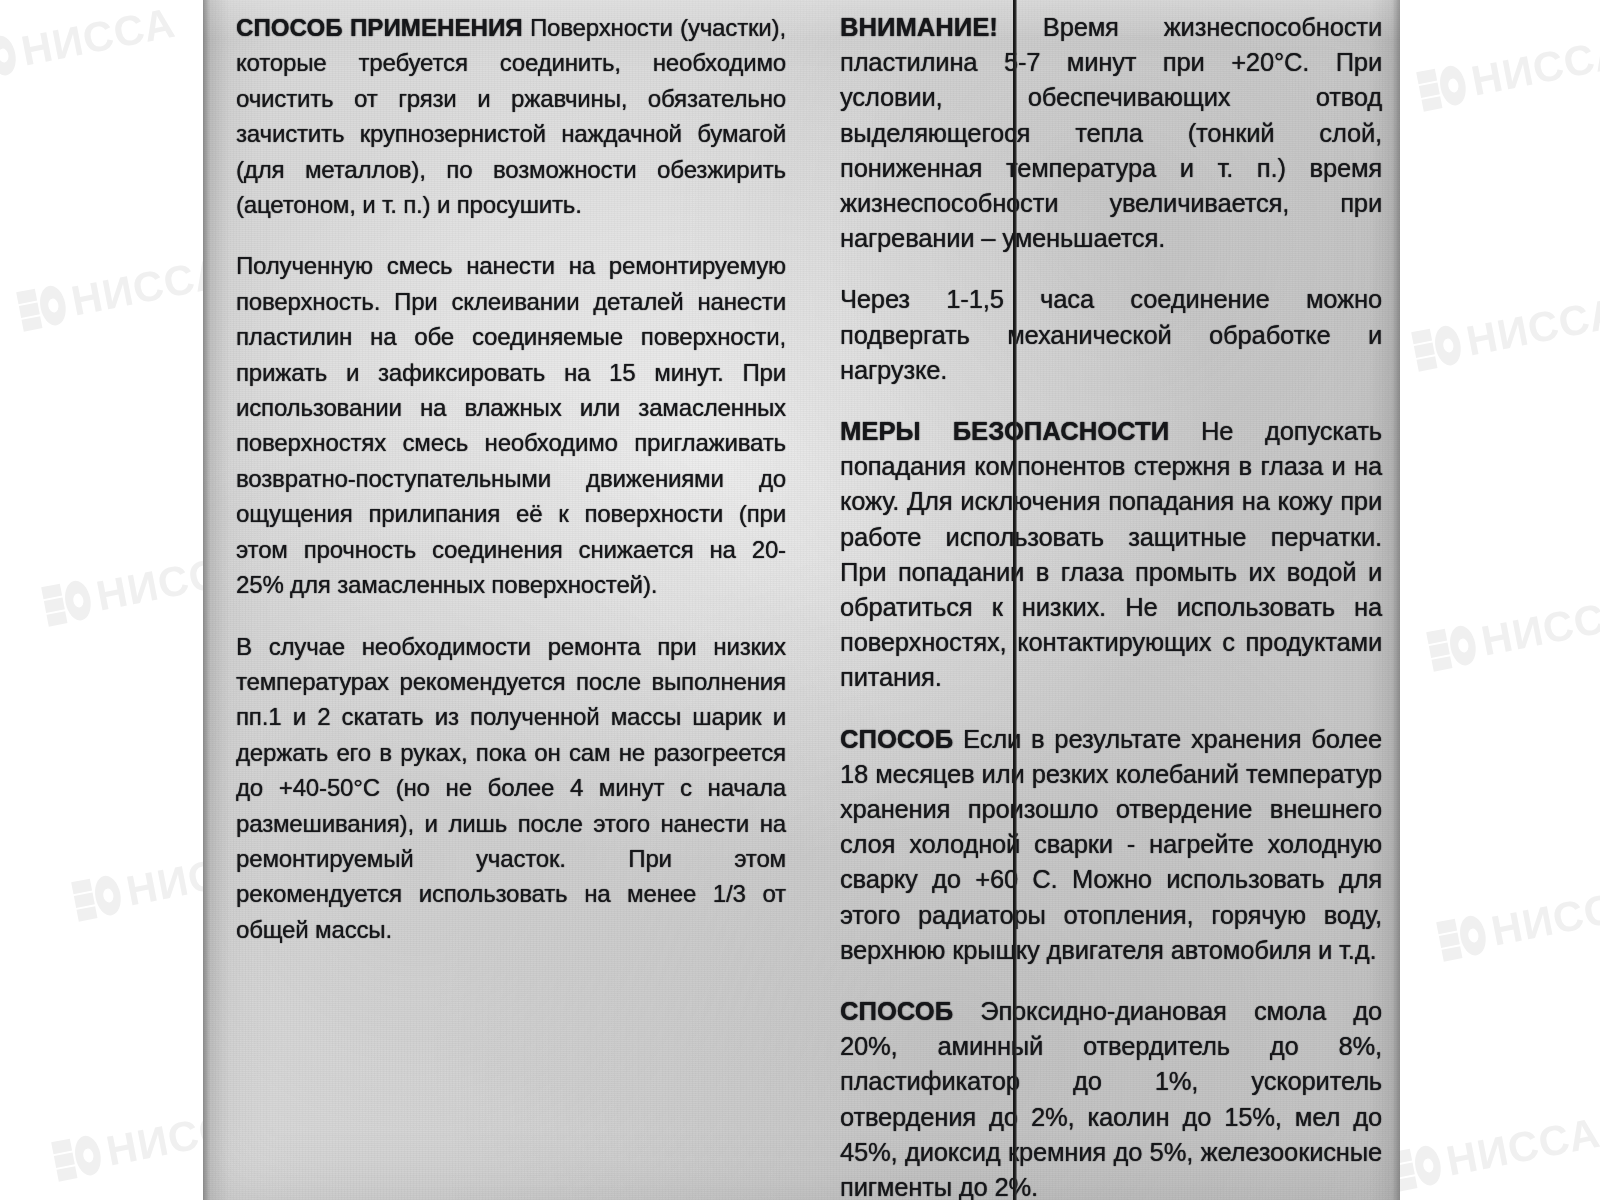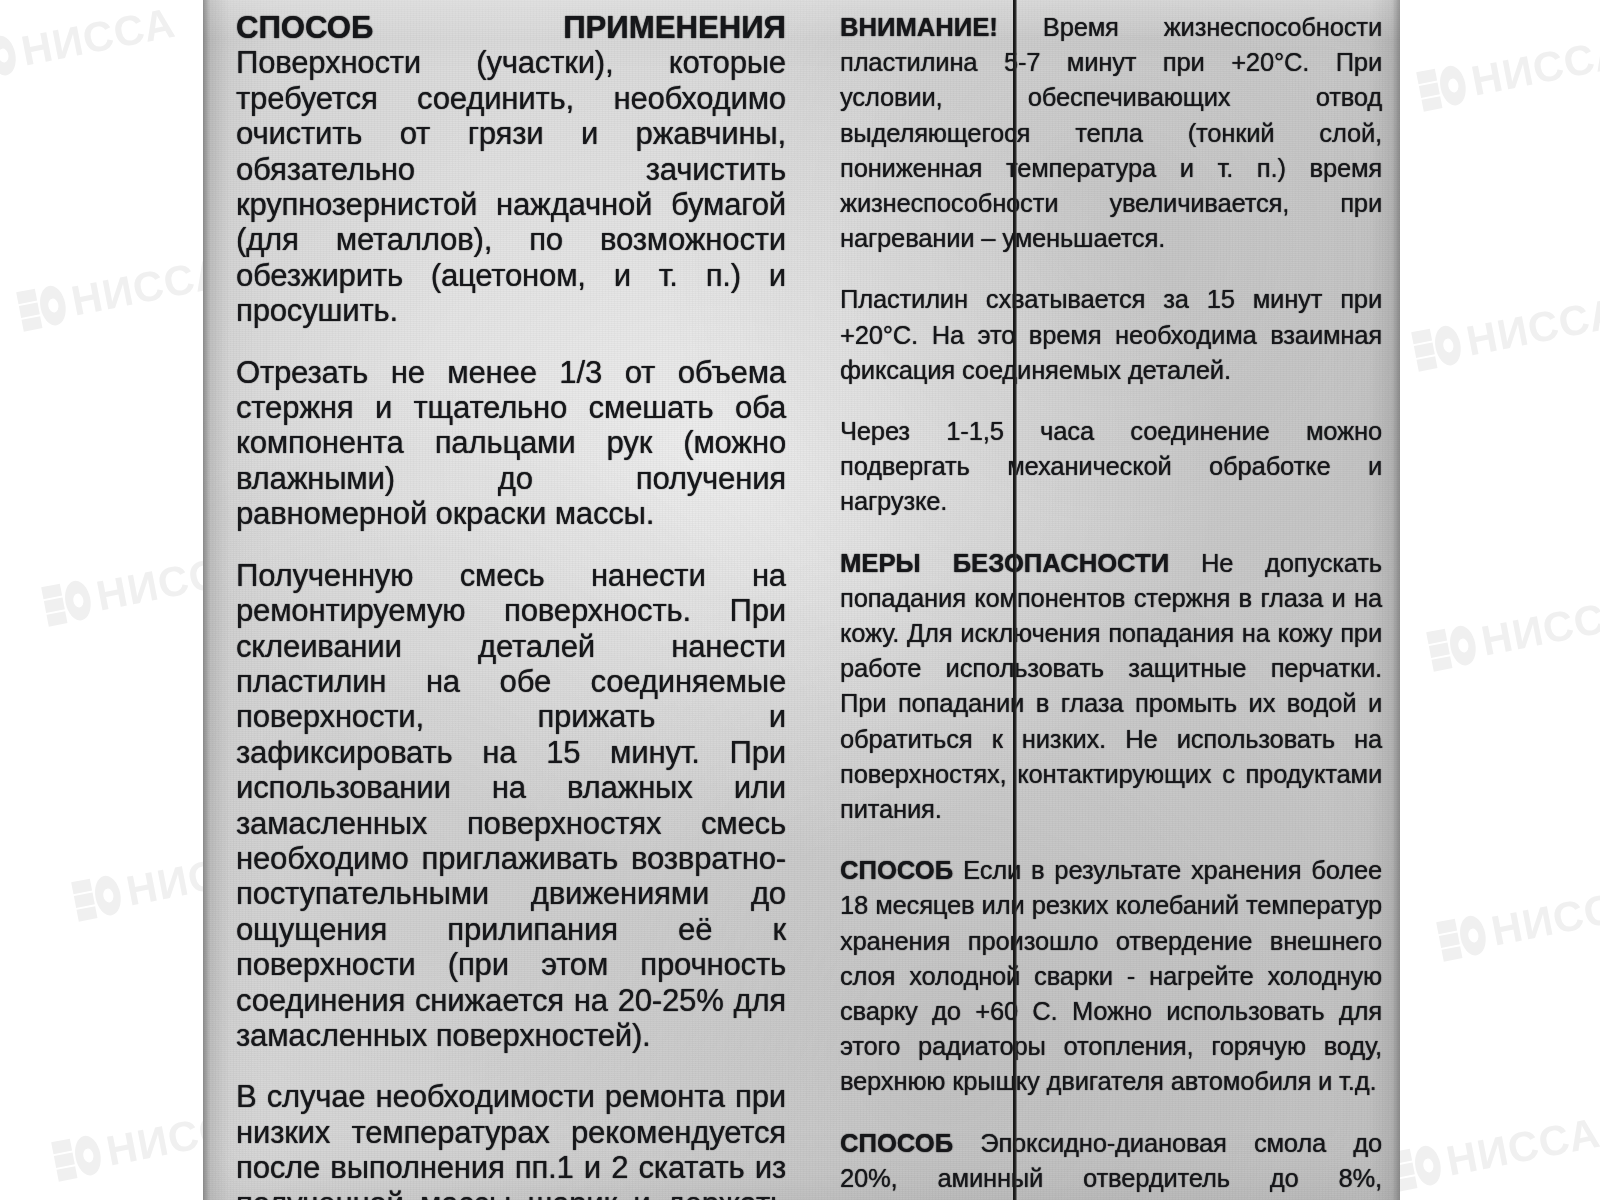--- a/index.html
+++ b/index.html
@@ -129,21 +129,21 @@
     top: 0;
     width: 4px;
     height: 1200px;
     z-index: 4;
     background: linear-gradient(90deg, #111 0%, #1d1d1d 45%, #333 70%, rgba(90,90,90,0.25) 100%);
   }
 
   p.para {
     margin: 0 0 26px 0;
     color: #16171a;
-    font-size: 31px;
+    font-size: 24px;
     line-height: 35.4px;
     text-align: justify;
     text-justify: inter-word;
     font-weight: 500;
     letter-spacing: -0.15px;
     text-shadow: 0 0 1.1px rgba(20,20,20,0.85), 0.4px 0.3px 0.8px rgba(40,40,40,0.35);
   }
   p.para:last-child { margin-bottom: 0; }
   p.para b.heading {
     font-weight: 800;
@@ -264,29 +264,27 @@
   </div>
 </div>
 
 <div id="paper">
   <div id="column-divider"></div>
 
   <div id="columns">
 
     <div class="column" id="left-column">
       <p class="para"><b class="heading">СПОСОБ ПРИМЕНЕНИЯ</b><span> Поверхности (участки), которые требуется соединить, необходимо очистить от грязи и ржавчины, обязательно зачистить крупнозернистой наждачной бумагой (для металлов), по возможности обезжирить (ацетоном, и т. п.) и просушить.</span></p>
-      <p class="para"><span>Отрезать не менее 1/3 от объема стержня и тщательно смешать оба компонента пальцами рук (можно влажными) до получения равномерной окраски массы.</span></p>
       <p class="para"><span>Полученную смесь нанести на ремонтируемую поверхность. При склеивании деталей нанести пластилин на обе соединяемые поверхности, прижать и зафиксировать на 15 минут. При использовании на влажных или замасленных поверхностях смесь необходимо приглаживать возвратно-поступательными движениями до ощущения прилипания её к поверхности (при этом прочность соединения снижается на 20-25% для замасленных поверхностей).</span></p>
       <p class="para"><span>В случае необходимости ремонта при низких температурах рекомендуется после выполнения пп.1 и 2 скатать из полученной массы шарик и держать его в руках, пока он сам не разогреется до +40-50°С (но не более 4 минут с начала размешивания), и лишь после этого нанести на ремонтируемый участок. При этом рекомендуется использовать на менее 1/3 от общей массы.</span></p>
 
     </div>
 
     <div class="column" id="right-column">
       <p class="para"><b class="heading">ВНИМАНИЕ!</b><span> Время жизнеспособности пластилина 5-7 минут при +20°С. При условии, обеспечивающих отвод выделяющегося тепла (тонкий слой, пониженная температура и т. п.) время жизнеспособности увеличивается, при нагревании – уменьшается.</span></p>
-      <p class="para"><span>Пластилин схватывается за 15 минут при +20°С. На это время необходима взаимная фиксация соединяемых деталей.</span></p>
       <p class="para"><span>Через 1-1,5 часа соединение можно подвергать механической обработке и нагрузке.</span></p>
       <p class="para"><b class="heading">МЕРЫ БЕЗОПАСНОСТИ</b><span> Не допускать попадания компонентов стержня в глаза и на кожу. Для исключения попадания на кожу при работе использовать защитные перчатки. При попадании в глаза промыть их водой и обратиться к низких. Не использовать на поверхностях, контактирующих с продуктами питания.</span></p>
       <p class="para"><b class="heading">СПОСОБ</b><span> Если в результате хранения более 18 месяцев или резких колебаний температур хранения произошло отвердение внешнего слоя холодной сварки - нагрейте холодную сварку до +60 С. Можно использовать для этого радиаторы отопления, горячую воду, верхнюю крышку двигателя автомобиля и т.д.</span></p>
       <p class="para"><b class="heading">СПОСОБ</b><span> Эпоксидно-диановая смола до 20%, аминный отвердитель до 8%, пластификатор до 1%, ускоритель отвердения до 2%, каолин до 15%, мел до 45%, диоксид кремния до 5%, железоокисные пигменты до 2%.</span></p>
     </div>
 
   </div>
 </div>
 
 </body></html>

